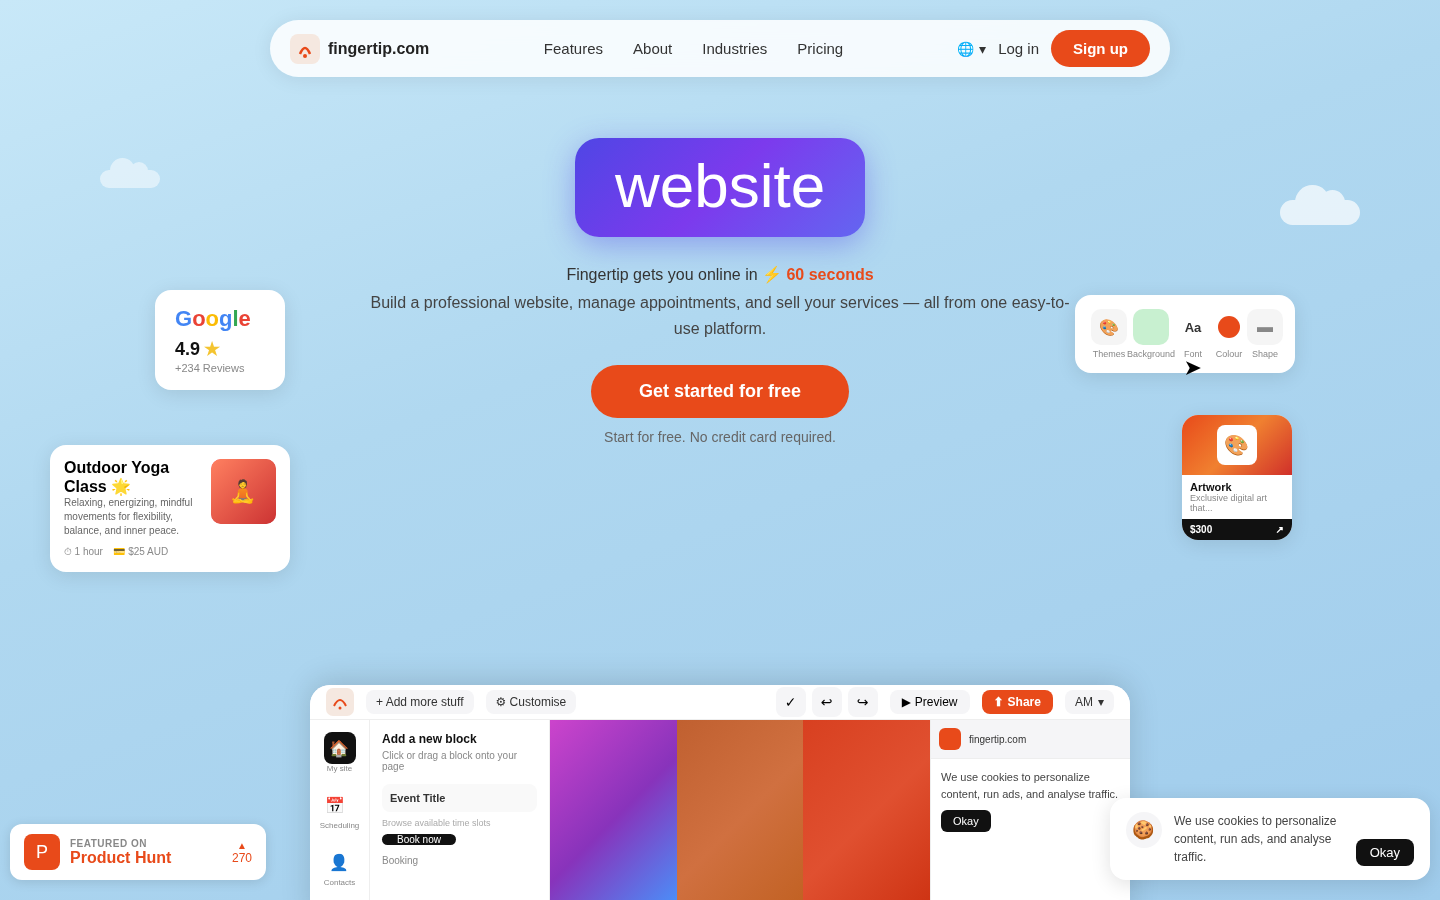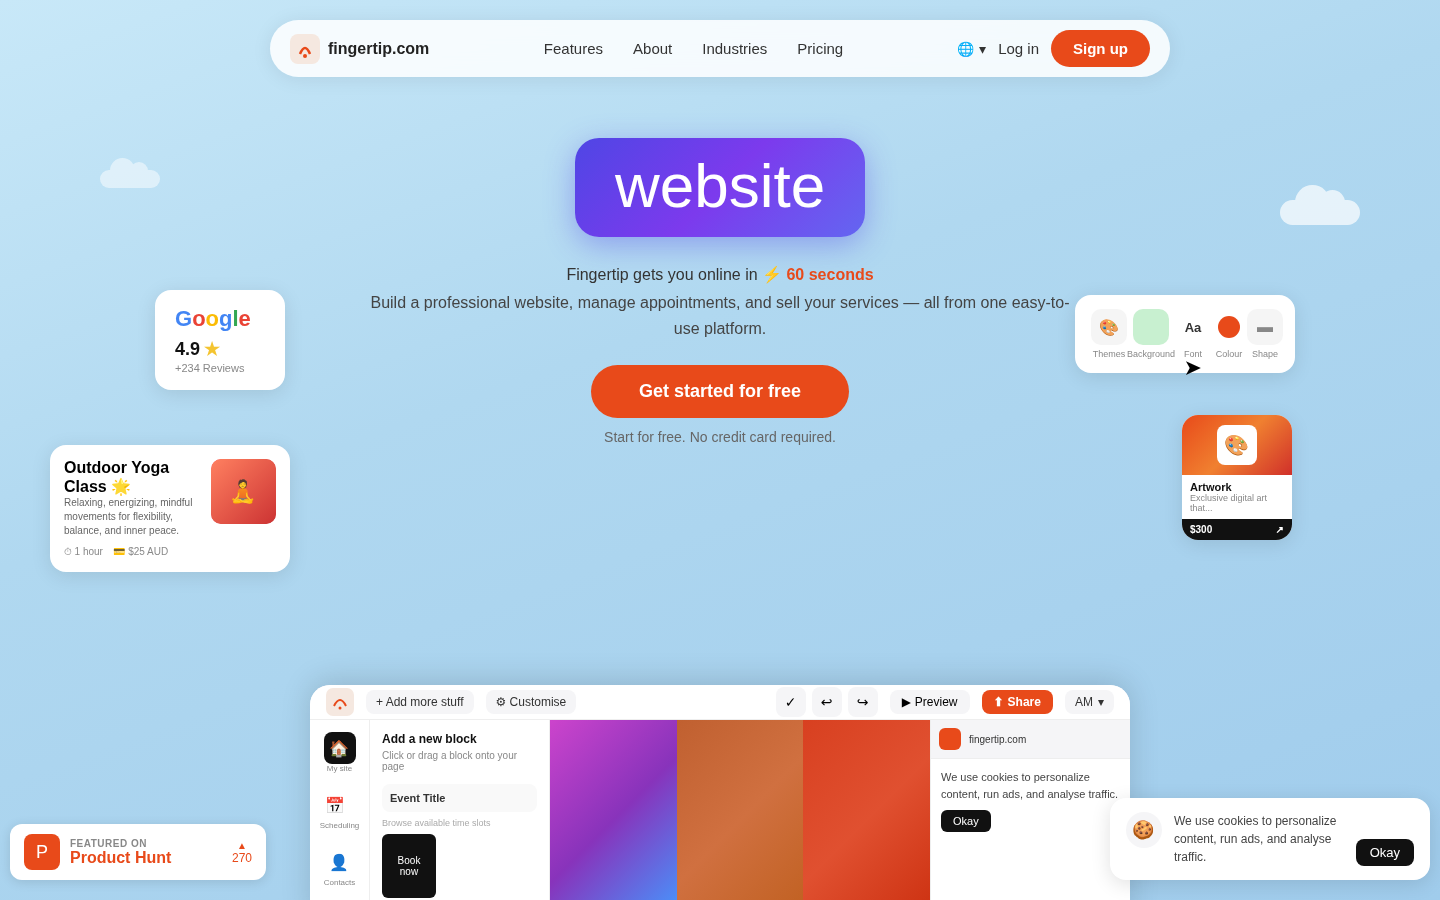--- a/index.html
+++ b/index.html
@@ -820,21 +820,21 @@
         <div class="sidebar-label">Contacts</div>
       </div>
     </div>
 
     <div class="editor-panel">
       <div class="panel-title">Add a new block</div>
       <div class="panel-sub">Click or drag a block onto your page</div>
       <div style="margin-top:12px;display:flex;flex-direction:column;gap:6px">
         <div style="background:#f9f9f9;border-radius:8px;padding:8px;font-size:11px;color:#333;font-weight:600">Event Title</div>
         <div style="font-size:9px;color:#aaa">Browse available time slots</div>
-        <div style="background:#111;color:white;border-radius:6px;padding:21px 8px;font-size:10px;width:54px;text-align:center">Book now</div>
+        <div style="background:#111;color:white;border-radius:6px;padding:0 8px;font-size:10px;width:74px;text-align:center">Book now</div>
         <div style="font-size:10px;color:#888;margin-top:4px">Booking</div>
       </div>
     </div>
 
     <div class="editor-canvas">
       <div class="canvas-images">
         <div class="canvas-img" style="background:linear-gradient(135deg,#cc44cc,#8833bb,#4499ff)"></div>
         <div class="canvas-img" style="background:linear-gradient(135deg,#c06030,#d07040,#c06020)"></div>
         <div class="canvas-img" style="background:linear-gradient(135deg,#d84020,#e05030,#cc3010)"></div>
       </div>

